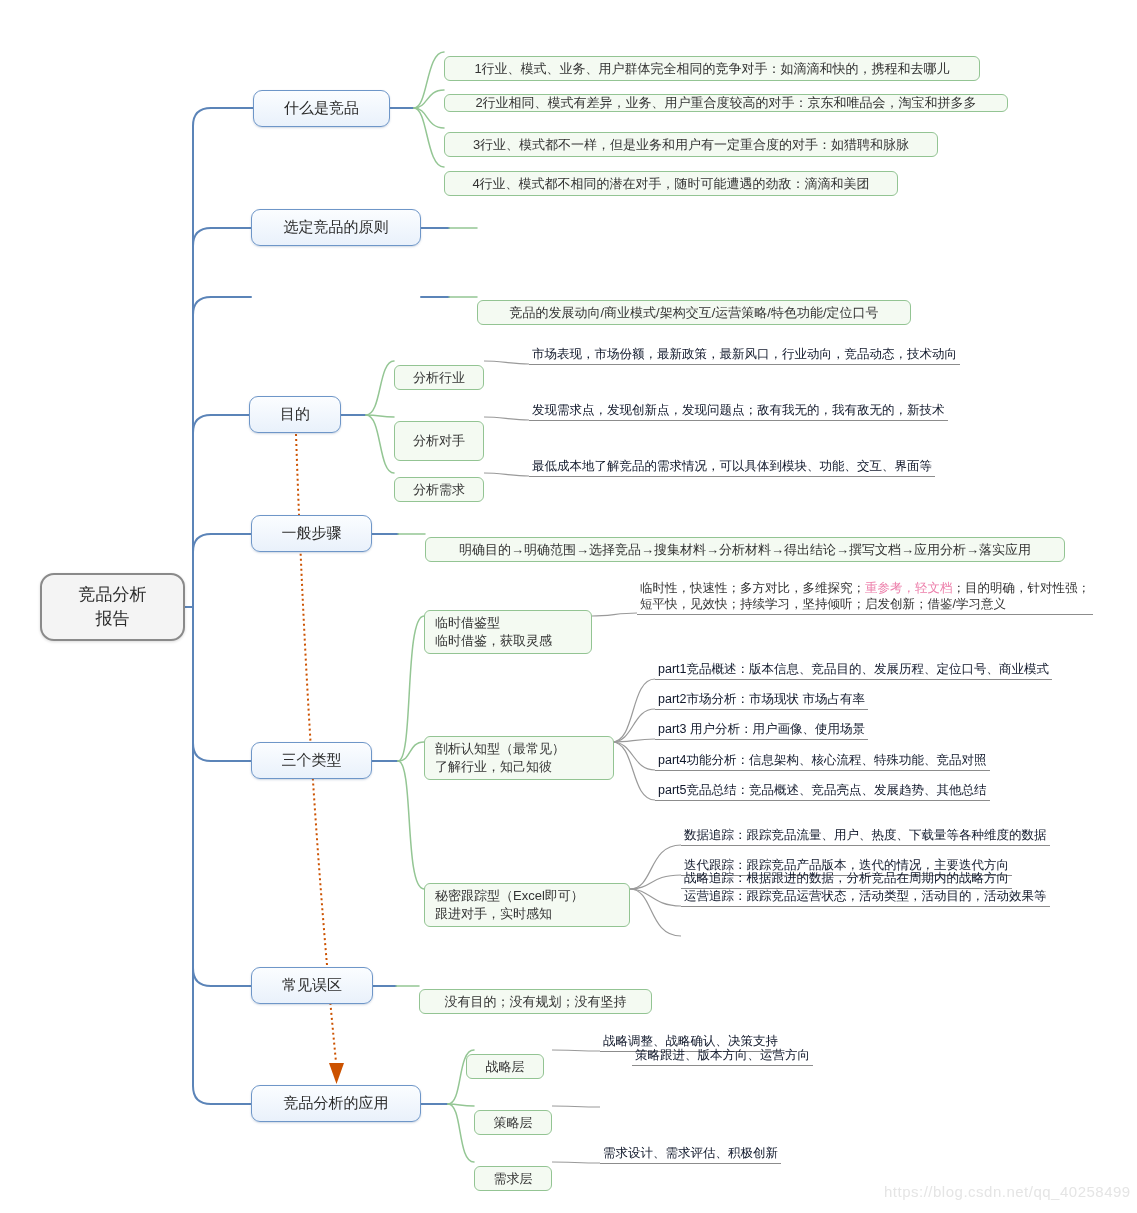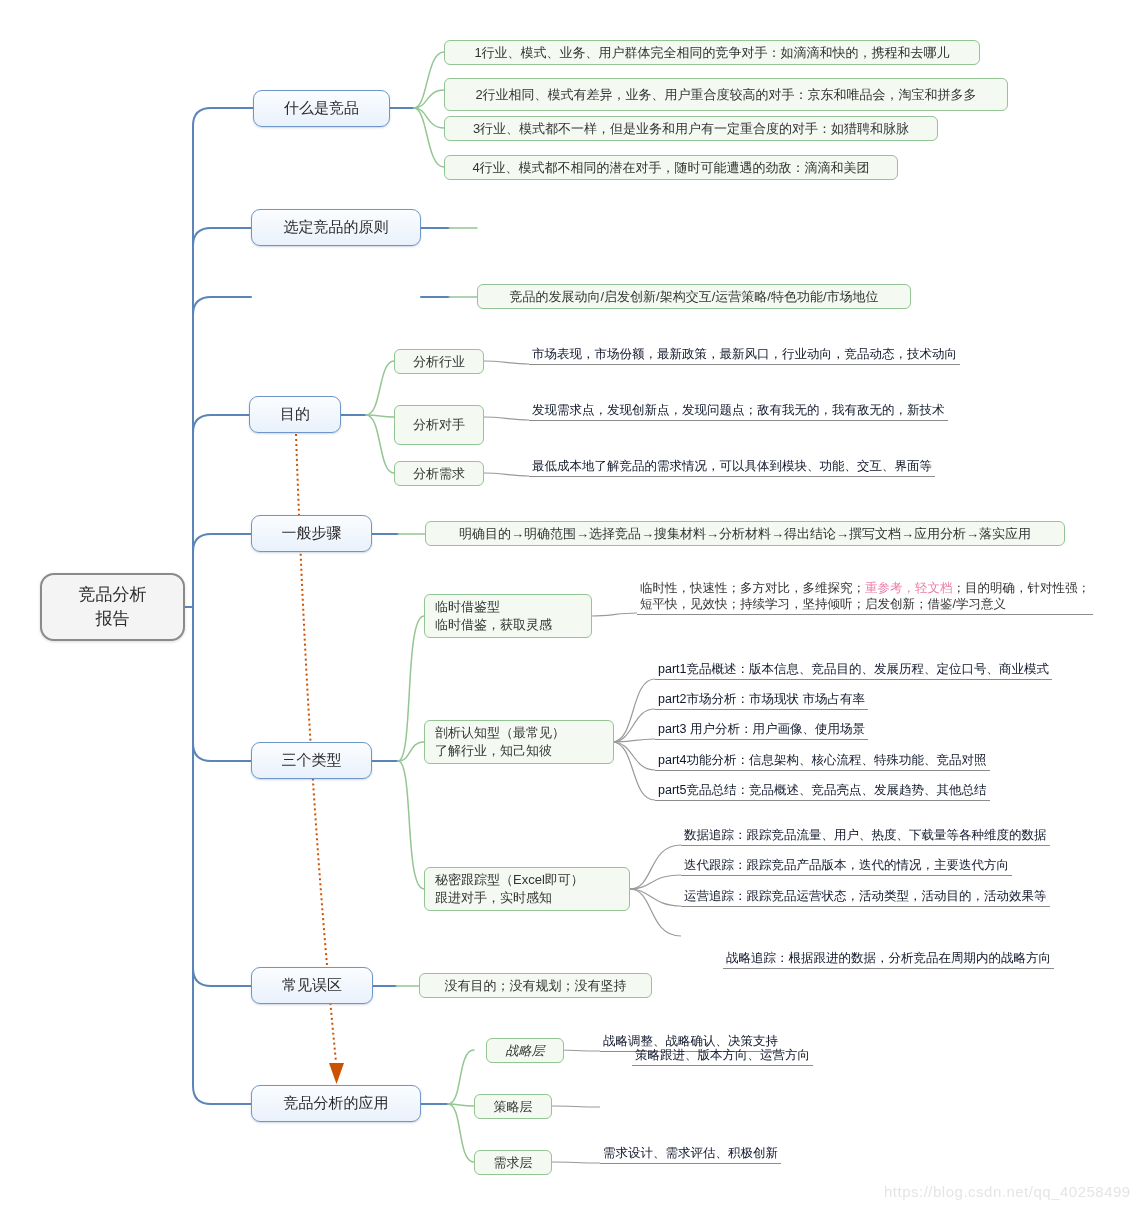--- a/index.html
+++ b/index.html
@@ -20,21 +20,21 @@
   .bnode{
     background:linear-gradient(#fbfdff,#e9f1fb);
     border:1.5px solid #6e96c8;border-radius:9px;
     display:flex;align-items:center;justify-content:center;
     font-size:15px;color:#2b2b2b;
     box-shadow:0 1px 2px rgba(90,120,160,.3);
   }
   .gbox{
     background:#f4faf2;border:1px solid #93c493;border-radius:6px;
     display:flex;align-items:center;justify-content:center;
-    font-size:13px;color:#333;white-space:nowrap;
+    font-size:13px;color:#333;white-space:nowrap;margin-top:16px;
   }
   .gbox.multi{flex-direction:column;align-items:flex-start;justify-content:center;
     padding:4px 10px;line-height:18px;}
   .gbox.small{font-size:13px;}
   .lnode{
     position:absolute;z-index:2;font-size:12.5px;color:#0f172a;white-space:nowrap;
     border-bottom:1px solid #8c8c8c;padding:0 3px 2px 3px;line-height:15px;
   }
   .lnode2{
     position:absolute;z-index:2;font-size:12.5px;color:#333;white-space:nowrap;
@@ -139,33 +139,33 @@
   <div class="node bnode" style="left:251px;top:967px;width:122px;height:37px;">
       <span>常见误区</span>
     </div>
   <div class="node bnode" style="left:251px;top:1085px;width:170px;height:37px;">
       <span>竞品分析的应用</span>
     </div>
 
   <div class="node gbox" style="left:444px;top:40px;width:536px;height:25px;">
       <span>1行业、模式、业务、用户群体完全相同的竞争对手：如滴滴和快的，携程和去哪儿</span>
     </div>
-  <div class="node gbox" style="left:444px;top:78px;width:564px;height:33px;">
+  <div class="node gbox" style="left:444px;top:78px;width:564px;height:18px;">
       <span>2行业相同、模式有差异，业务、用户重合度较高的对手：京东和唯品会，淘宝和拼多多</span>
     </div>
   <div class="node gbox" style="left:444px;top:116px;width:494px;height:25px;">
       <span>3行业、模式都不一样，但是业务和用户有一定重合度的对手：如猎聘和脉脉</span>
     </div>
   <div class="node gbox" style="left:444px;top:155px;width:454px;height:25px;">
       <span>4行业、模式都不相同的潜在对手，随时可能遭遇的劲敌：滴滴和美团</span>
     </div>
 
 
   <div class="node gbox" style="left:477px;top:284px;width:434px;height:25px;">
-      <span>竞品的发展动向/启发创新/架构交互/运营策略/特色功能/市场地位</span>
+      <span>竞品的发展动向/商业模式/架构交互/运营策略/特色功能/定位口号</span>
     </div>
 
   <div class="node gbox small" style="left:394px;top:349px;width:90px;height:25px;">
       <span>分析行业</span>
     </div>
   <div class="node gbox small" style="left:394px;top:405px;width:90px;height:40px;">
       <span>分析对手</span>
     </div>
   <div class="node gbox small" style="left:394px;top:461px;width:90px;height:25px;">
       <span>分析需求</span>
@@ -197,27 +197,27 @@
   <div class="lnode" style="left:655px;top:753px;"><span>part4功能分析：信息架构、核心流程、特殊功能、竞品对照</span></div>
   <div class="lnode" style="left:655px;top:783px;"><span>part5竞品总结：竞品概述、竞品亮点、发展趋势、其他总结</span></div>
 
   <div class="node gbox multi" style="left:424px;top:867px;width:206px;height:44px;">
     <span>秘密跟踪型（Excel即可）</span>
     <span>跟进对手，实时感知</span>
   </div>
   <div class="lnode" style="left:681px;top:828px;"><span>数据追踪：跟踪竞品流量、用户、热度、下载量等各种维度的数据</span></div>
   <div class="lnode" style="left:681px;top:858px;"><span>迭代跟踪：跟踪竞品产品版本，迭代的情况，主要迭代方向</span></div>
   <div class="lnode" style="left:681px;top:889px;"><span>运营追踪：跟踪竞品运营状态，活动类型，活动目的，活动效果等</span></div>
-  <div class="lnode" style="left:681px;top:951px;margin-left:42px;"><span>战略追踪：根据跟进的数据，分析竞品在周期内的战略方向</span></div>
+  <div class="lnode" style="left:681px;top:871px;"><span>战略追踪：根据跟进的数据，分析竞品在周期内的战略方向</span></div>
 
   <div class="node gbox" style="left:419px;top:973px;width:233px;height:25px;">
       <span>没有目的；没有规划；没有坚持</span>
     </div>
 
-  <div class="node gbox small" style="left:486px;top:1038px;width:78px;height:25px;font-style:italic;">
+  <div class="node gbox small" style="left:466px;top:1038px;width:78px;height:25px;">
       <span>战略层</span>
     </div>
   <div class="node gbox small" style="left:474px;top:1094px;width:78px;height:25px;">
       <span>策略层</span>
     </div>
   <div class="node gbox small" style="left:474px;top:1150px;width:78px;height:25px;">
       <span>需求层</span>
     </div>
   <div class="lnode" style="left:600px;top:1034px;"><span>战略调整、战略确认、决策支持</span></div>
   <div class="lnode" style="left:600px;top:1048px;margin-left:32px;"><span>策略跟进、版本方向、运营方向</span></div>

